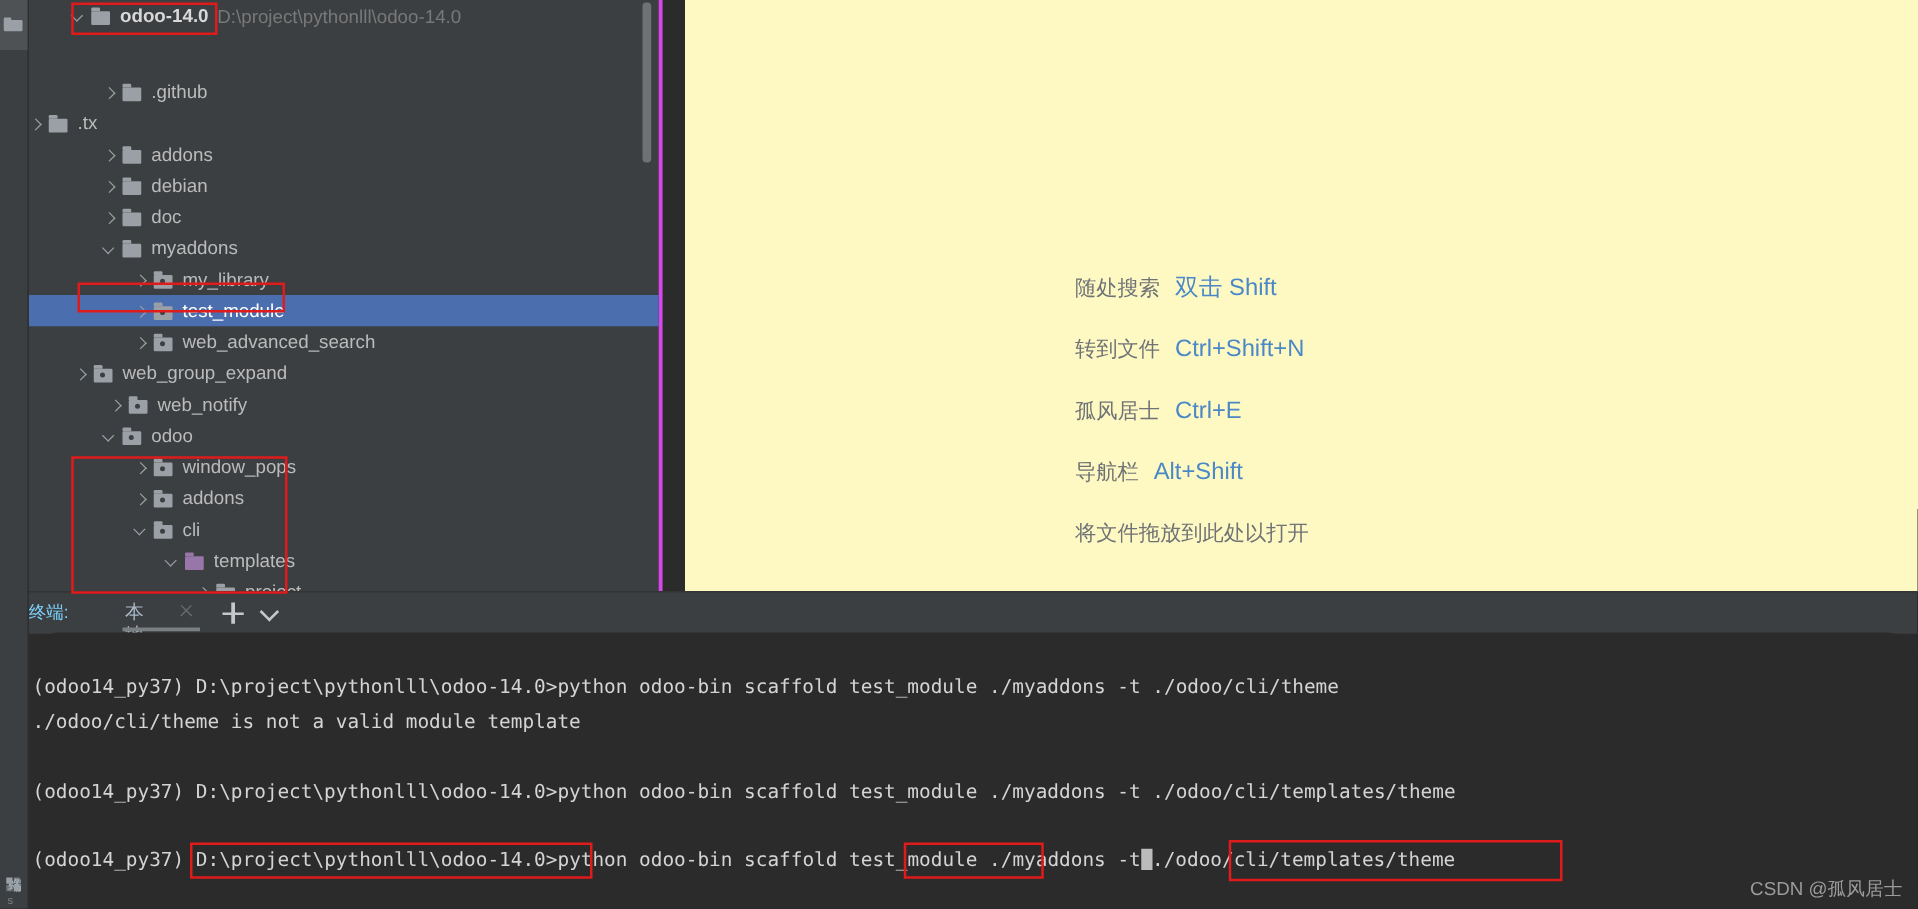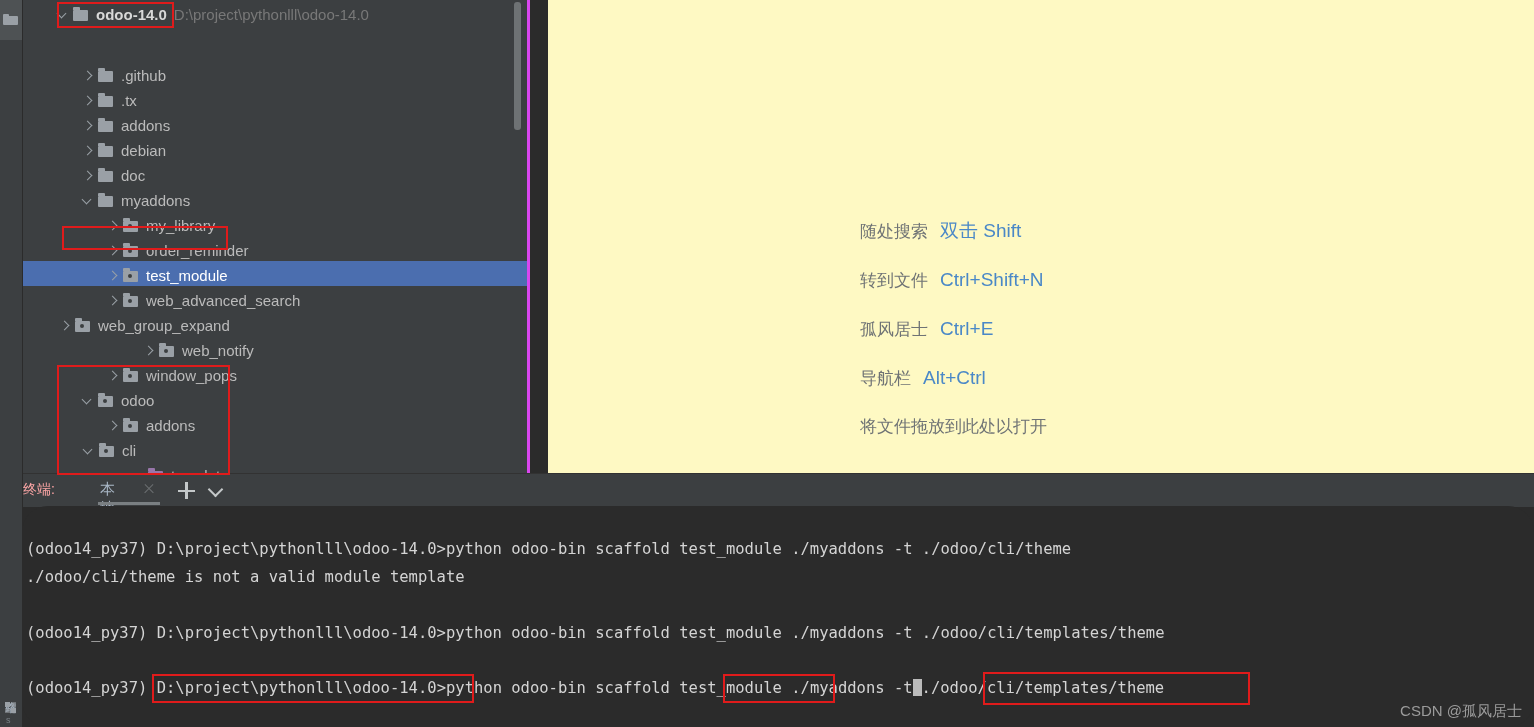--- a/index.html
+++ b/index.html
@@ -167,21 +167,21 @@
   
   .term-tabbar {
     position: absolute;
     left: 22px; top: 473px;
     width: 1512px; height: 33px;
     background: #3c3f41;
     border-top: 1px solid #323232;
   }
   .term-caption {
     position: absolute; left: 1px; top: 7px;
-    font-size: 14px; color: #fca5a5;
+    font-size: 14px; color: #7dd3fc;
   }
   .term-tab {
     position: absolute; left: 62px; top: 0;
     height: 33px;
   }
   .term-tab-text {
     position: absolute; left: 16px; top: 6px;
     font-size: 15px; color: #a9b7c6;
   }
   .term-tab-close {
@@ -281,47 +281,46 @@
         <i class="c"></i>
         <i class="d"></i>
     </div>
     <div class="strip-s">s</div>
   </div>
 
   <div class="tree-panel">
     <div id="tree-rows">
         <div class="tree-row" style="padding-left: 34px;"><span class="arrow open"></span><span class="ficon "><span class="ft"></span><span class="fb"></span></span><span class="lbl bold">odoo-14.0</span><span class="lbl dim">D:\project\pythonlll\odoo-14.0</span></div>
         <div class="tree-row" style="padding-left: 59px; margin-top: 36px;"><span class="arrow "></span><span class="ficon "><span class="ft"></span><span class="fb"></span></span><span class="lbl">.github</span></div>
-        <div class="tree-row" style="padding-left: 59px;"><span class="arrow "></span><span class="ficon "><span class="ft"></span><span class="fb"></span></span><span class="lbl">.tx</span></div>
+        <div class="tree-row" style=""><span class="arrow "></span><span class="ficon "><span class="ft"></span><span class="fb"></span></span><span class="lbl">.tx</span></div>
         <div class="tree-row" style="padding-left: 59px;"><span class="arrow "></span><span class="ficon "><span class="ft"></span><span class="fb"></span></span><span class="lbl">addons</span></div>
         <div class="tree-row" style="padding-left: 59px;"><span class="arrow "></span><span class="ficon "><span class="ft"></span><span class="fb"></span></span><span class="lbl">debian</span></div>
         <div class="tree-row" style="padding-left: 59px;"><span class="arrow "></span><span class="ficon "><span class="ft"></span><span class="fb"></span></span><span class="lbl">doc</span></div>
         <div class="tree-row" style="padding-left: 59px;"><span class="arrow open"></span><span class="ficon "><span class="ft"></span><span class="fb"></span></span><span class="lbl">myaddons</span></div>
         <div class="tree-row" style="padding-left: 84px;"><span class="arrow "></span><span class="ficon module"><span class="ft"></span><span class="fb"></span><span class="dot"></span></span><span class="lbl">my_library</span></div>
-        <div class="tree-row" style="padding-left: 84px;"><span class="arrow "></span><span class="ficon module"><span class="ft"></span><span class="fb"></span><span class="dot"></span></span><span class="lbl">order_reminder</span></div>
         <div class="tree-row selected" style="padding-left: 84px;"><span class="arrow "></span><span class="ficon module"><span class="ft"></span><span class="fb"></span><span class="dot"></span></span><span class="lbl">test_module</span></div>
         <div class="tree-row" style="padding-left: 84px;"><span class="arrow "></span><span class="ficon module"><span class="ft"></span><span class="fb"></span><span class="dot"></span></span><span class="lbl">web_advanced_search</span></div>
         <div class="tree-row" style="padding-left: 36px;"><span class="arrow "></span><span class="ficon module"><span class="ft"></span><span class="fb"></span><span class="dot"></span></span><span class="lbl">web_group_expand</span></div>
-        <div class="tree-row" style="padding-left: 120px;"><span class="arrow "></span><span class="ficon module"><span class="ft"></span><span class="fb"></span><span class="dot"></span></span><span class="lbl">web_notify</span></div>
+        <div class="tree-row" style="padding-left: 64px;"><span class="arrow "></span><span class="ficon module"><span class="ft"></span><span class="fb"></span><span class="dot"></span></span><span class="lbl">web_notify</span></div>
+        <div class="tree-row" style="padding-left: 59px;"><span class="arrow open"></span><span class="ficon module"><span class="ft"></span><span class="fb"></span><span class="dot"></span></span><span class="lbl">odoo</span></div>
         <div class="tree-row" style="padding-left: 84px;"><span class="arrow "></span><span class="ficon module"><span class="ft"></span><span class="fb"></span><span class="dot"></span></span><span class="lbl">window_pops</span></div>
-        <div class="tree-row" style="padding-left: 59px;"><span class="arrow open"></span><span class="ficon module"><span class="ft"></span><span class="fb"></span><span class="dot"></span></span><span class="lbl">odoo</span></div>
         <div class="tree-row" style="padding-left: 84px;"><span class="arrow "></span><span class="ficon module"><span class="ft"></span><span class="fb"></span><span class="dot"></span></span><span class="lbl">addons</span></div>
-        <div class="tree-row" style="padding-left: 60px;"><span class="arrow open"></span><span class="ficon module"><span class="ft"></span><span class="fb"></span><span class="dot"></span></span><span class="lbl">cli</span></div>
+        <div class="tree-row" style="padding-left: 84px;"><span class="arrow open"></span><span class="ficon module"><span class="ft"></span><span class="fb"></span><span class="dot"></span></span><span class="lbl">cli</span></div>
         <div class="tree-row" style="padding-left: 109px;"><span class="arrow open"></span><span class="ficon purple"><span class="ft"></span><span class="fb"></span></span><span class="lbl">templates</span></div>
         <div class="tree-row" style="padding-left: 134px;"><span class="arrow "></span><span class="ficon "><span class="ft"></span><span class="fb"></span></span><span class="lbl">project</span></div>
       </div>
     <div class="tree-scrollbar"></div>
   </div>
 
   <div class="editor-area">
     <div class="hints" id="hint-rows">
         <div class="hint-row"><span class="hint-label">随处搜索</span><span class="hint-key">双击 Shift</span></div>
         <div class="hint-row"><span class="hint-label">转到文件</span><span class="hint-key">Ctrl+Shift+N</span></div>
         <div class="hint-row"><span class="hint-label">孤风居士</span><span class="hint-key">Ctrl+E</span></div>
-        <div class="hint-row"><span class="hint-label">导航栏</span><span class="hint-key">Alt+Ctrl</span></div>
+        <div class="hint-row"><span class="hint-label">导航栏</span><span class="hint-key">Alt+Shift</span></div>
         <div class="hint-row single"><span class="hint-label">将文件拖放到此处以打开</span></div>
       </div>
   </div>
 
   <div class="term-tabbar">
     <div class="term-caption">终端:</div>
     <div class="term-tab">
       <div class="term-tab-text">本地</div>
       <div class="term-tab-close"></div>
       <div class="term-tab-underline"></div>

